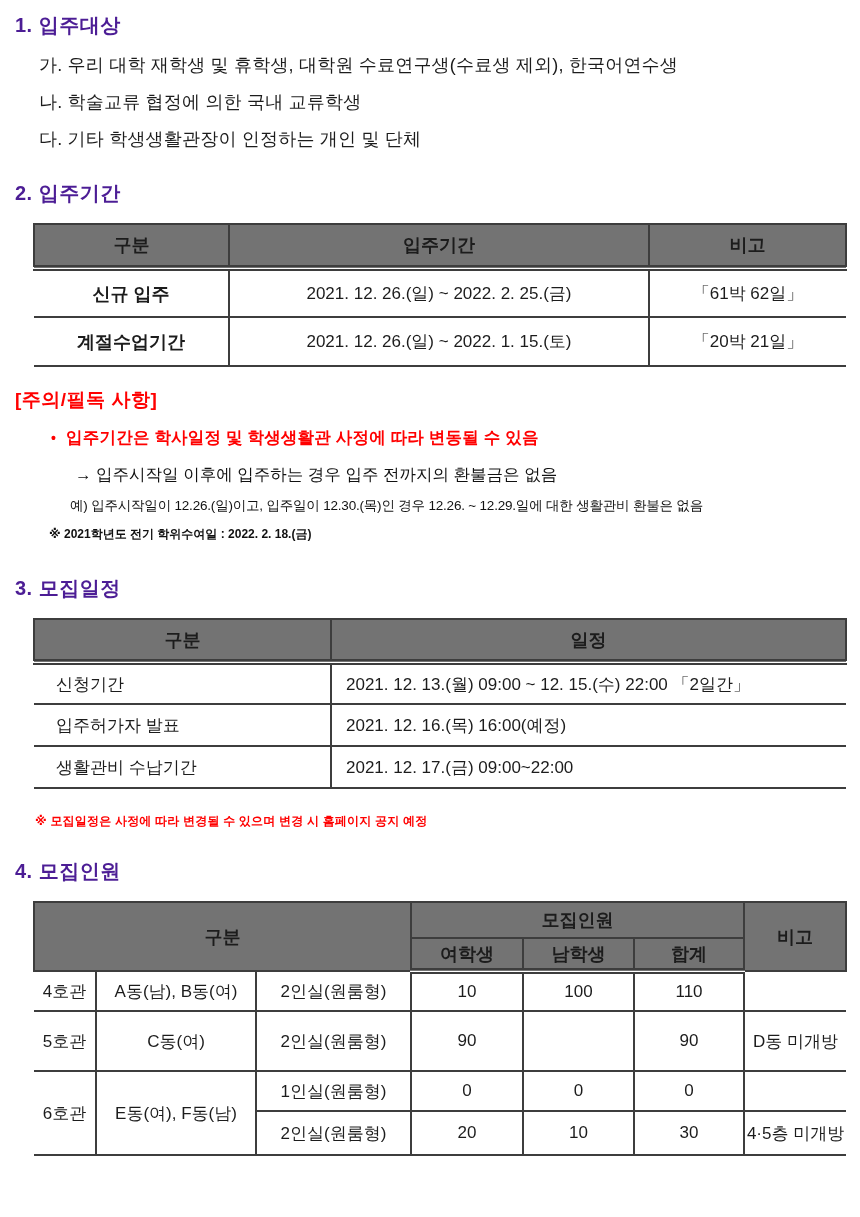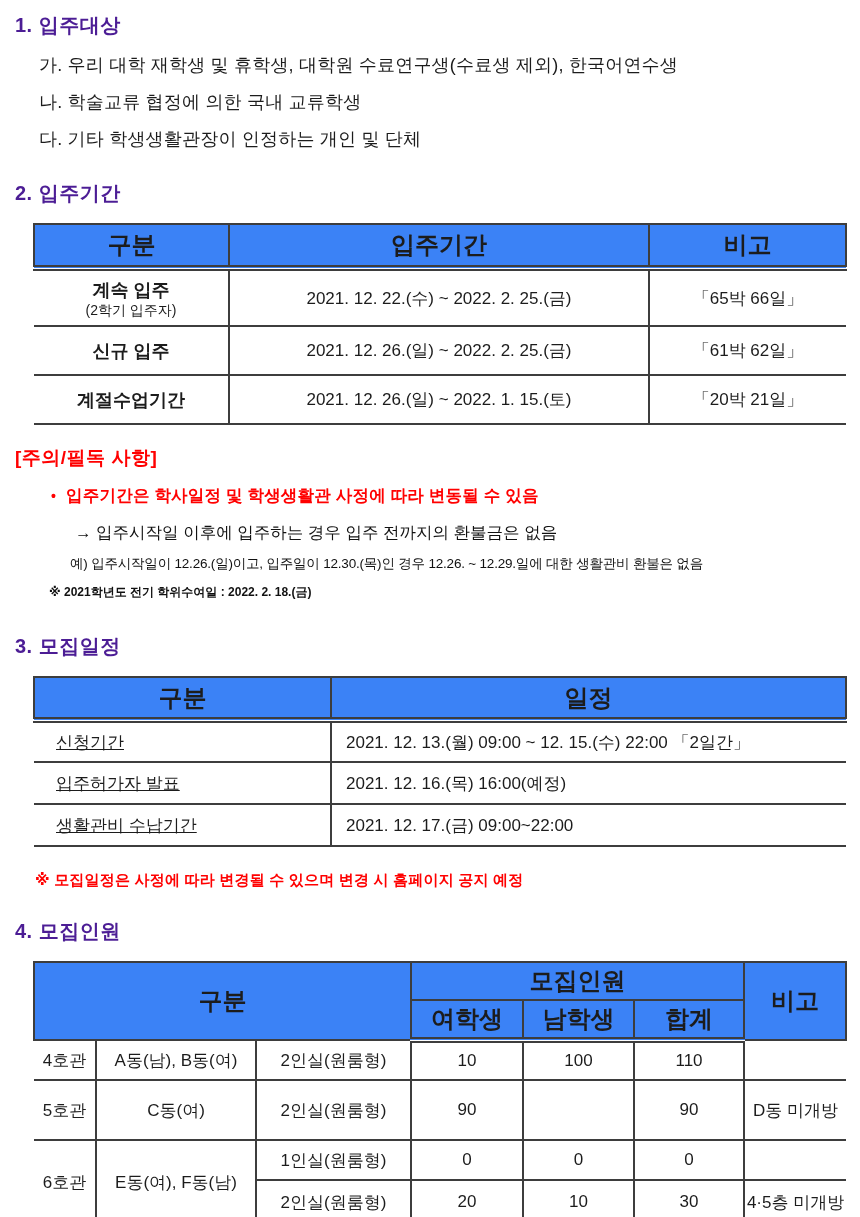--- a/index.html
+++ b/index.html
@@ -22,22 +22,22 @@
   #sec2-title { margin-top: 22px; }
   #sec3-title { margin-top: 32px; }
   #sec4-title { margin-top: 28px; }
 
   .s1-list { margin: 8px 0 0 24px; }
   .s1-list .li { font-size: 18px; line-height: 37px; letter-spacing: 0.2px; }
 
   table { border-collapse: collapse; table-layout: fixed; width: 812px; margin: 16px 0 0 18px; }
   th, td { border: 2px solid #3d3d3d; padding: 2px 4px; }
   thead th {
-    background: #3b82f6;
-    font-size: 24px;
+    background: #737373;
+    font-size: 18px;
     font-weight: bold;
     border-bottom: 6px double #3d3d3d;
     text-align: center;
   }
   tbody td { text-align: center; font-size: 17px; }
   td.edge-l, th.edge-l { border-left: 2px solid #3d3d3d; }
   tbody td.edge-l { border-left: none; }
   tbody td.edge-r { border-right: none; }
 
   
@@ -54,24 +54,24 @@
   .notice .bullet .dot { margin-right: 10px; font-size: 14px; }
   .bullet.red { color: #ff0000; }
   .bullet.blue { color: #0000ee; }
   .notice .arrow-line { margin: 15px 0 4px 60px; font-size: 16.5px; color: #111; }
   .notice .example-line { margin: 11px 0 0 55px; font-size: 13.5px; color: #111; letter-spacing: -0.2px; }
   .notice .star-line { margin: 11px 0 0 34px; font-size: 12px; font-weight: bold; color: #111; }
 
   
   .t3 thead th { height: 43px; }
   .t3 tbody td { height: 42px; text-align: left; }
-  .t3 tbody td.c0 { padding-left: 22px; text-decoration: underline; }
+  .t3 tbody td.c0 { padding-left: 22px; }
   .t3 tbody td.c1 { padding-left: 14px; }
 
-  .note-red { margin: 24px 0 0 20px; color: #ff0000; font-size: 15px; font-weight: bold; letter-spacing: 0.2px; }
+  .note-red { margin: 24px 0 0 20px; color: #ff0000; font-size: 12px; font-weight: bold; letter-spacing: 0.2px; }
 
   
   .t4 thead tr.h1 th { height: 36px; border-bottom: 2px solid #3d3d3d; }
   .t4 thead th.dbl { border-bottom: 6px double #3d3d3d; }
   .t4 thead tr.h2 th { height: 33px; }
   .t4 tbody td { height: 40px; }
   .t4 tbody tr.b2 td { height: 60px; }
   .t4 tbody tr.b4 td { height: 44px; }
   .t4 td.small-note { font-size: 17px; padding: 2px 1px; }
 </style>
@@ -95,28 +95,20 @@
         <col style="width:197px">
       </colgroup>
     <thead>
       <tr>
         <th>구분</th>
         <th>입주기간</th>
         <th>비고</th>
       </tr>
     </thead>
     <tbody>
-      <tr class="r1">
-        <td class="cat edge-l">
-          <span>계속 입주</span>
-          <span class="sub">(2학기 입주자)</span>
-        </td>
-        <td>2021. 12. 22.(수) ~ 2022. 2. 25.(금)</td>
-        <td class="edge-r">「65박 66일」</td>
-      </tr>
       <tr class="r2">
         <td class="cat edge-l">신규 입주</td>
         <td>2021. 12. 26.(일) ~ 2022. 2. 25.(금)</td>
         <td class="edge-r">「61박 62일」</td>
       </tr>
       <tr class="r3">
         <td class="cat edge-l">계절수업기간</td>
         <td>2021. 12. 26.(일) ~ 2022. 1. 15.(토)</td>
         <td class="edge-r">「20박 21일」</td>
       </tr>

